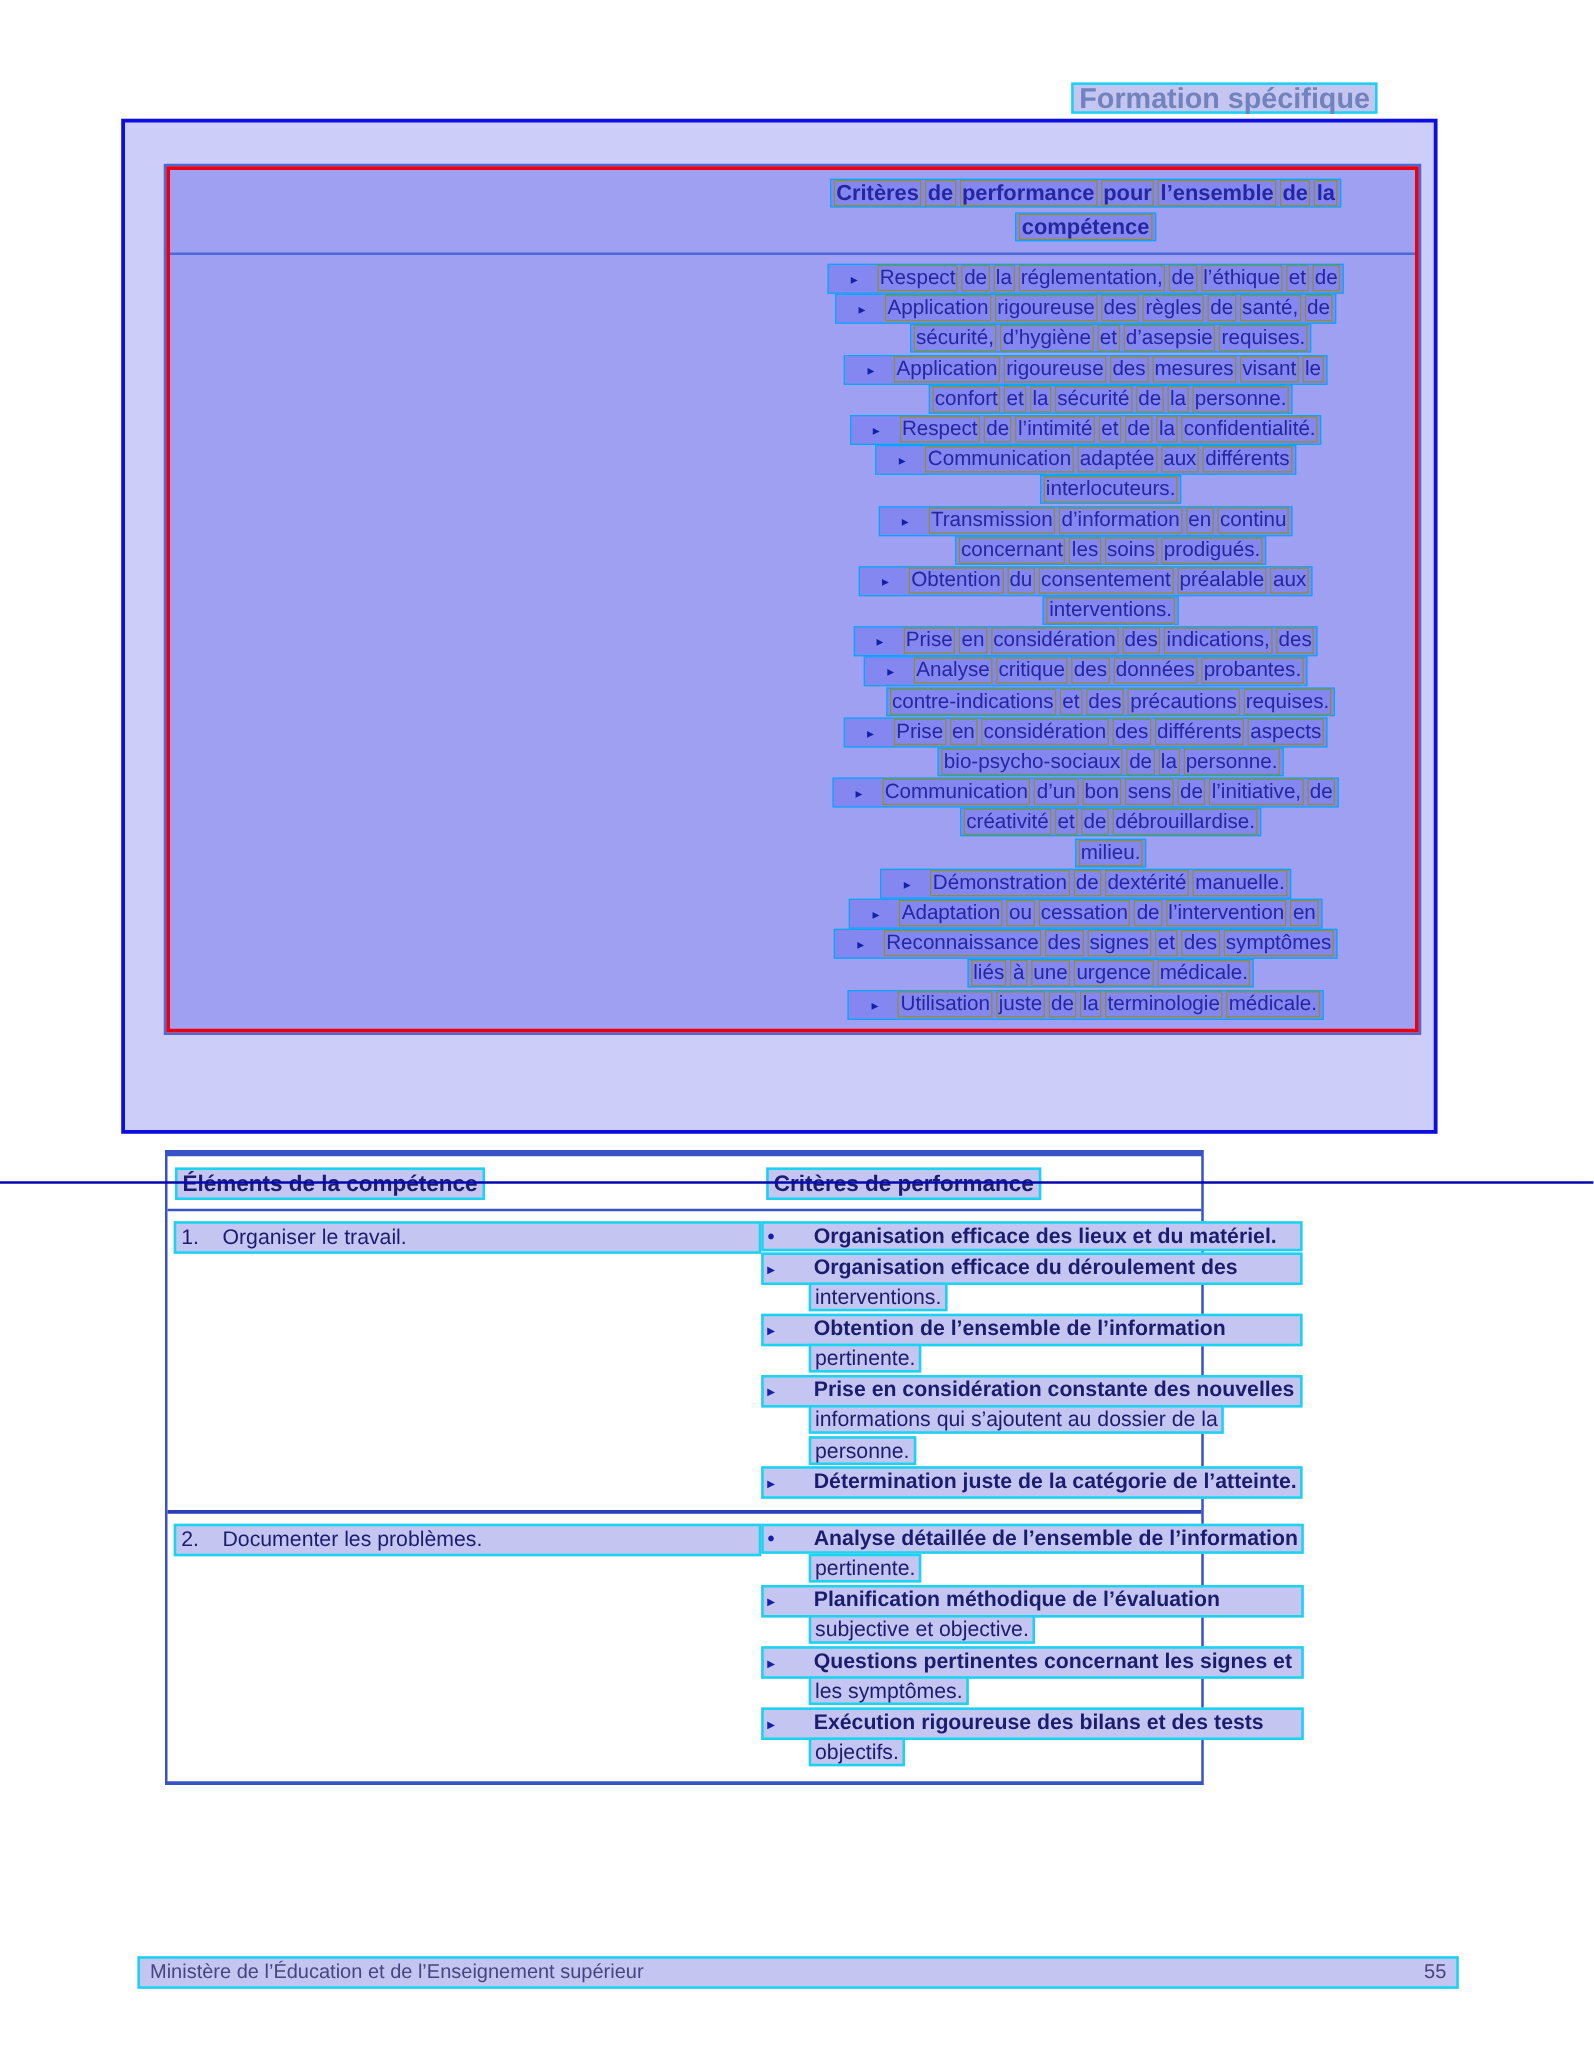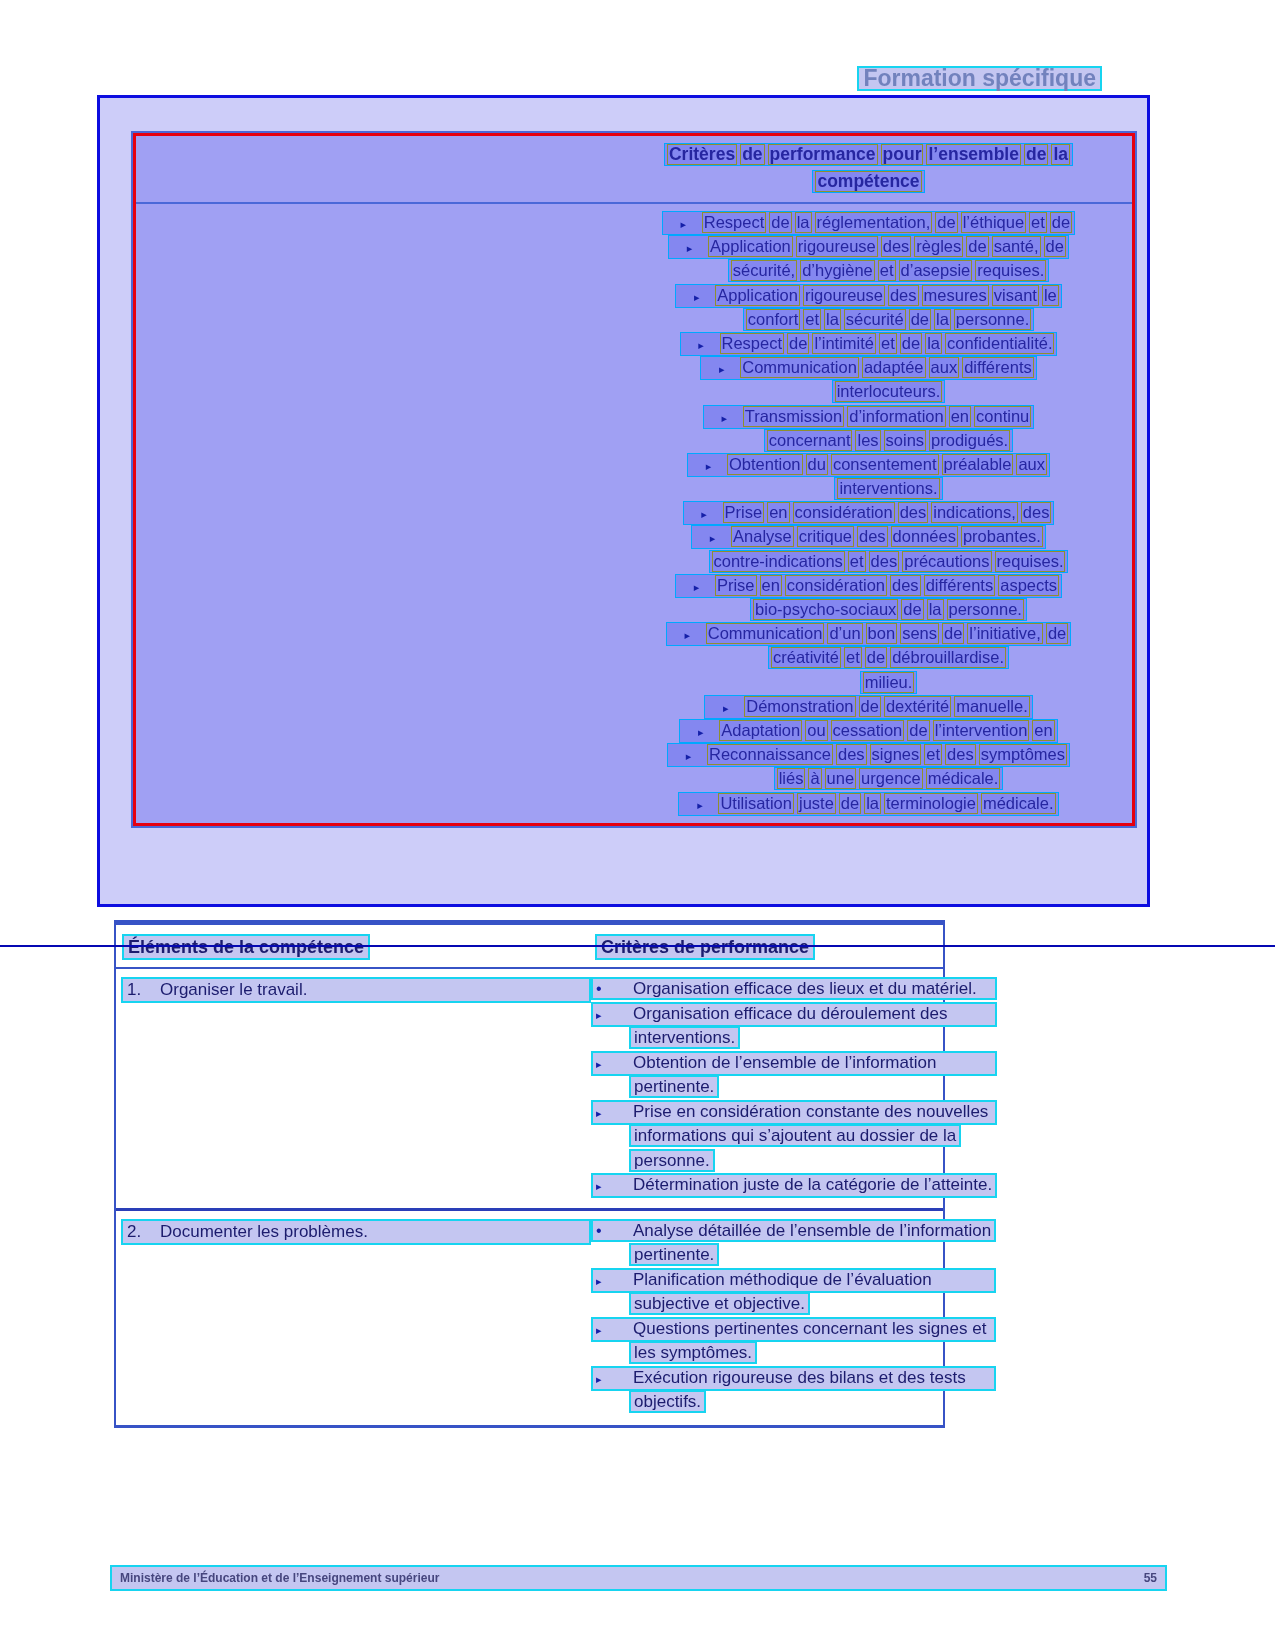--- a/index.html
+++ b/index.html
@@ -29,46 +29,46 @@
   .w{display:inline-block;border:1px solid var(--olive);padding:0 1px;margin-right:3px;}
   .w:last-child{margin-right:0;}
   .blt{display:inline-block;width:37px;color:var(--bullet);}
   .blt.arrow{font-size:11px;}
   .blt.dot{font-size:16px;}
 
   
   .fullline{position:absolute;left:0;top:945px;width:1275px;height:2px;background:var(--navyline);z-index:6;}
 
   
-  .t2{position:absolute;left:114px;top:920px;width:831px;box-sizing:border-box;background:#fff;
+  .t2{position:absolute;left:132px;top:920px;width:831px;box-sizing:border-box;background:#fff;
     border-top:5px solid var(--t2border);border-left:2px solid var(--t2border);
     border-right:2px solid var(--t2border);border-bottom:3px solid var(--t2border);}
   .t2head{position:relative;height:42px;}
   .t2hbox{position:absolute;top:9px;background:var(--hl2bg);border:2px solid var(--cyan);
     padding:0 4px;font-size:18px;font-weight:bold;color:var(--t2text);line-height:22px;white-space:nowrap;}
   .t2hbox.c1{left:6px;}
   .t2hbox.c2{left:479px;}
   .t2divider{border-top:2px solid var(--t2border);}
   .t2row{display:flex;padding:8px 0 10px 0;}
   .t2row + .t2row{border-top:3px solid var(--t2rowline);}
   .t2left{width:479px;box-sizing:border-box;padding-left:5px;}
   .t2left-box{display:block;width:470px;box-sizing:border-box;background:var(--hl2bg);border:2px solid var(--cyan);
     padding:1px 4px;font-size:17px;color:var(--t2text);line-height:20px;white-space:nowrap;}
   .t2num{display:inline-block;width:33px;}
   .t2right{flex:1;padding-right:10px;}
   .t2lrow{height:24.5px;}
   .t2line{display:inline-block;white-space:nowrap;background:var(--hl2bg);border:2px solid var(--cyan);
     padding:0 3px;font-size:17px;line-height:19px;color:var(--t2text);box-sizing:border-box;}
-  .t2line.full{display:block;width:100%;}
+  .t2line.full{display:block;width:100%;font-weight:bold;}
   .t2line.cont{margin-left:38px;}
 
   
   .footer{position:absolute;left:110px;top:1565px;width:1057px;box-sizing:border-box;background:var(--hl2bg);
     border:2px solid var(--cyan);display:flex;justify-content:space-between;align-items:center;
-    padding:1px 8px;font-size:12px;font-weight:bold;color:var(--foottext);line-height:20px;}
+    padding:1px 8px;font-size:16px;font-weight:normal;color:var(--foottext);line-height:20px;}
 </style>
 </head>
 <body>
 
 <div id="canvas">
 
   <div class="hdr-label-box">
     <span>Formation spécifique</span>
   </div>
 

